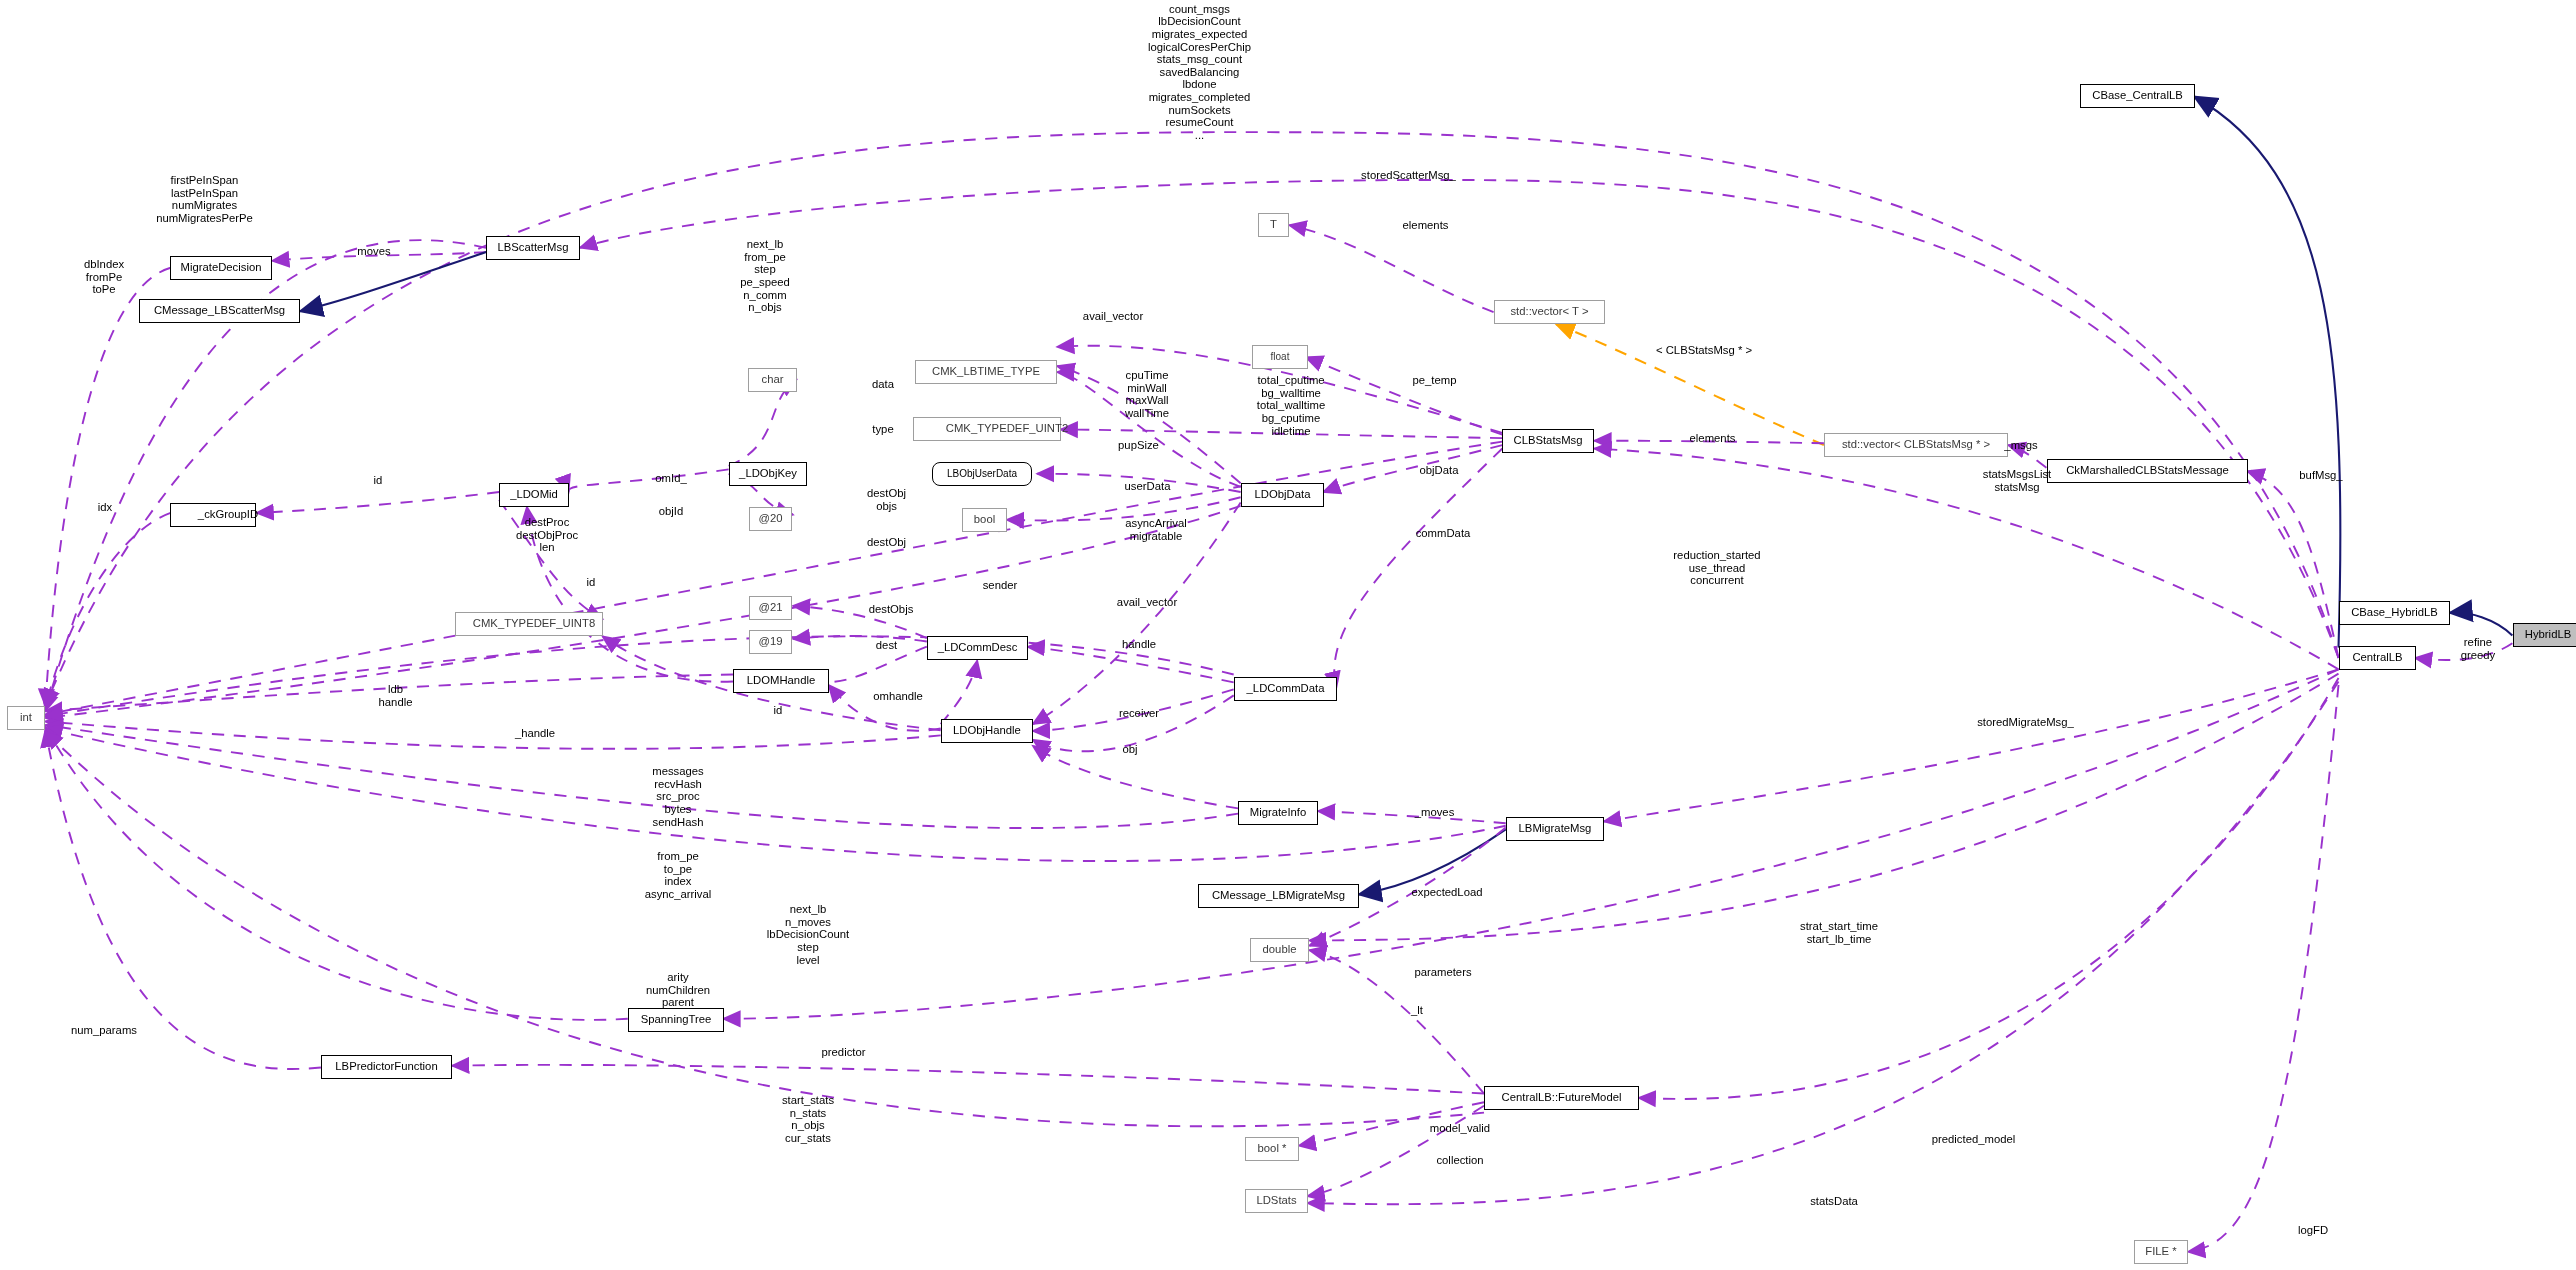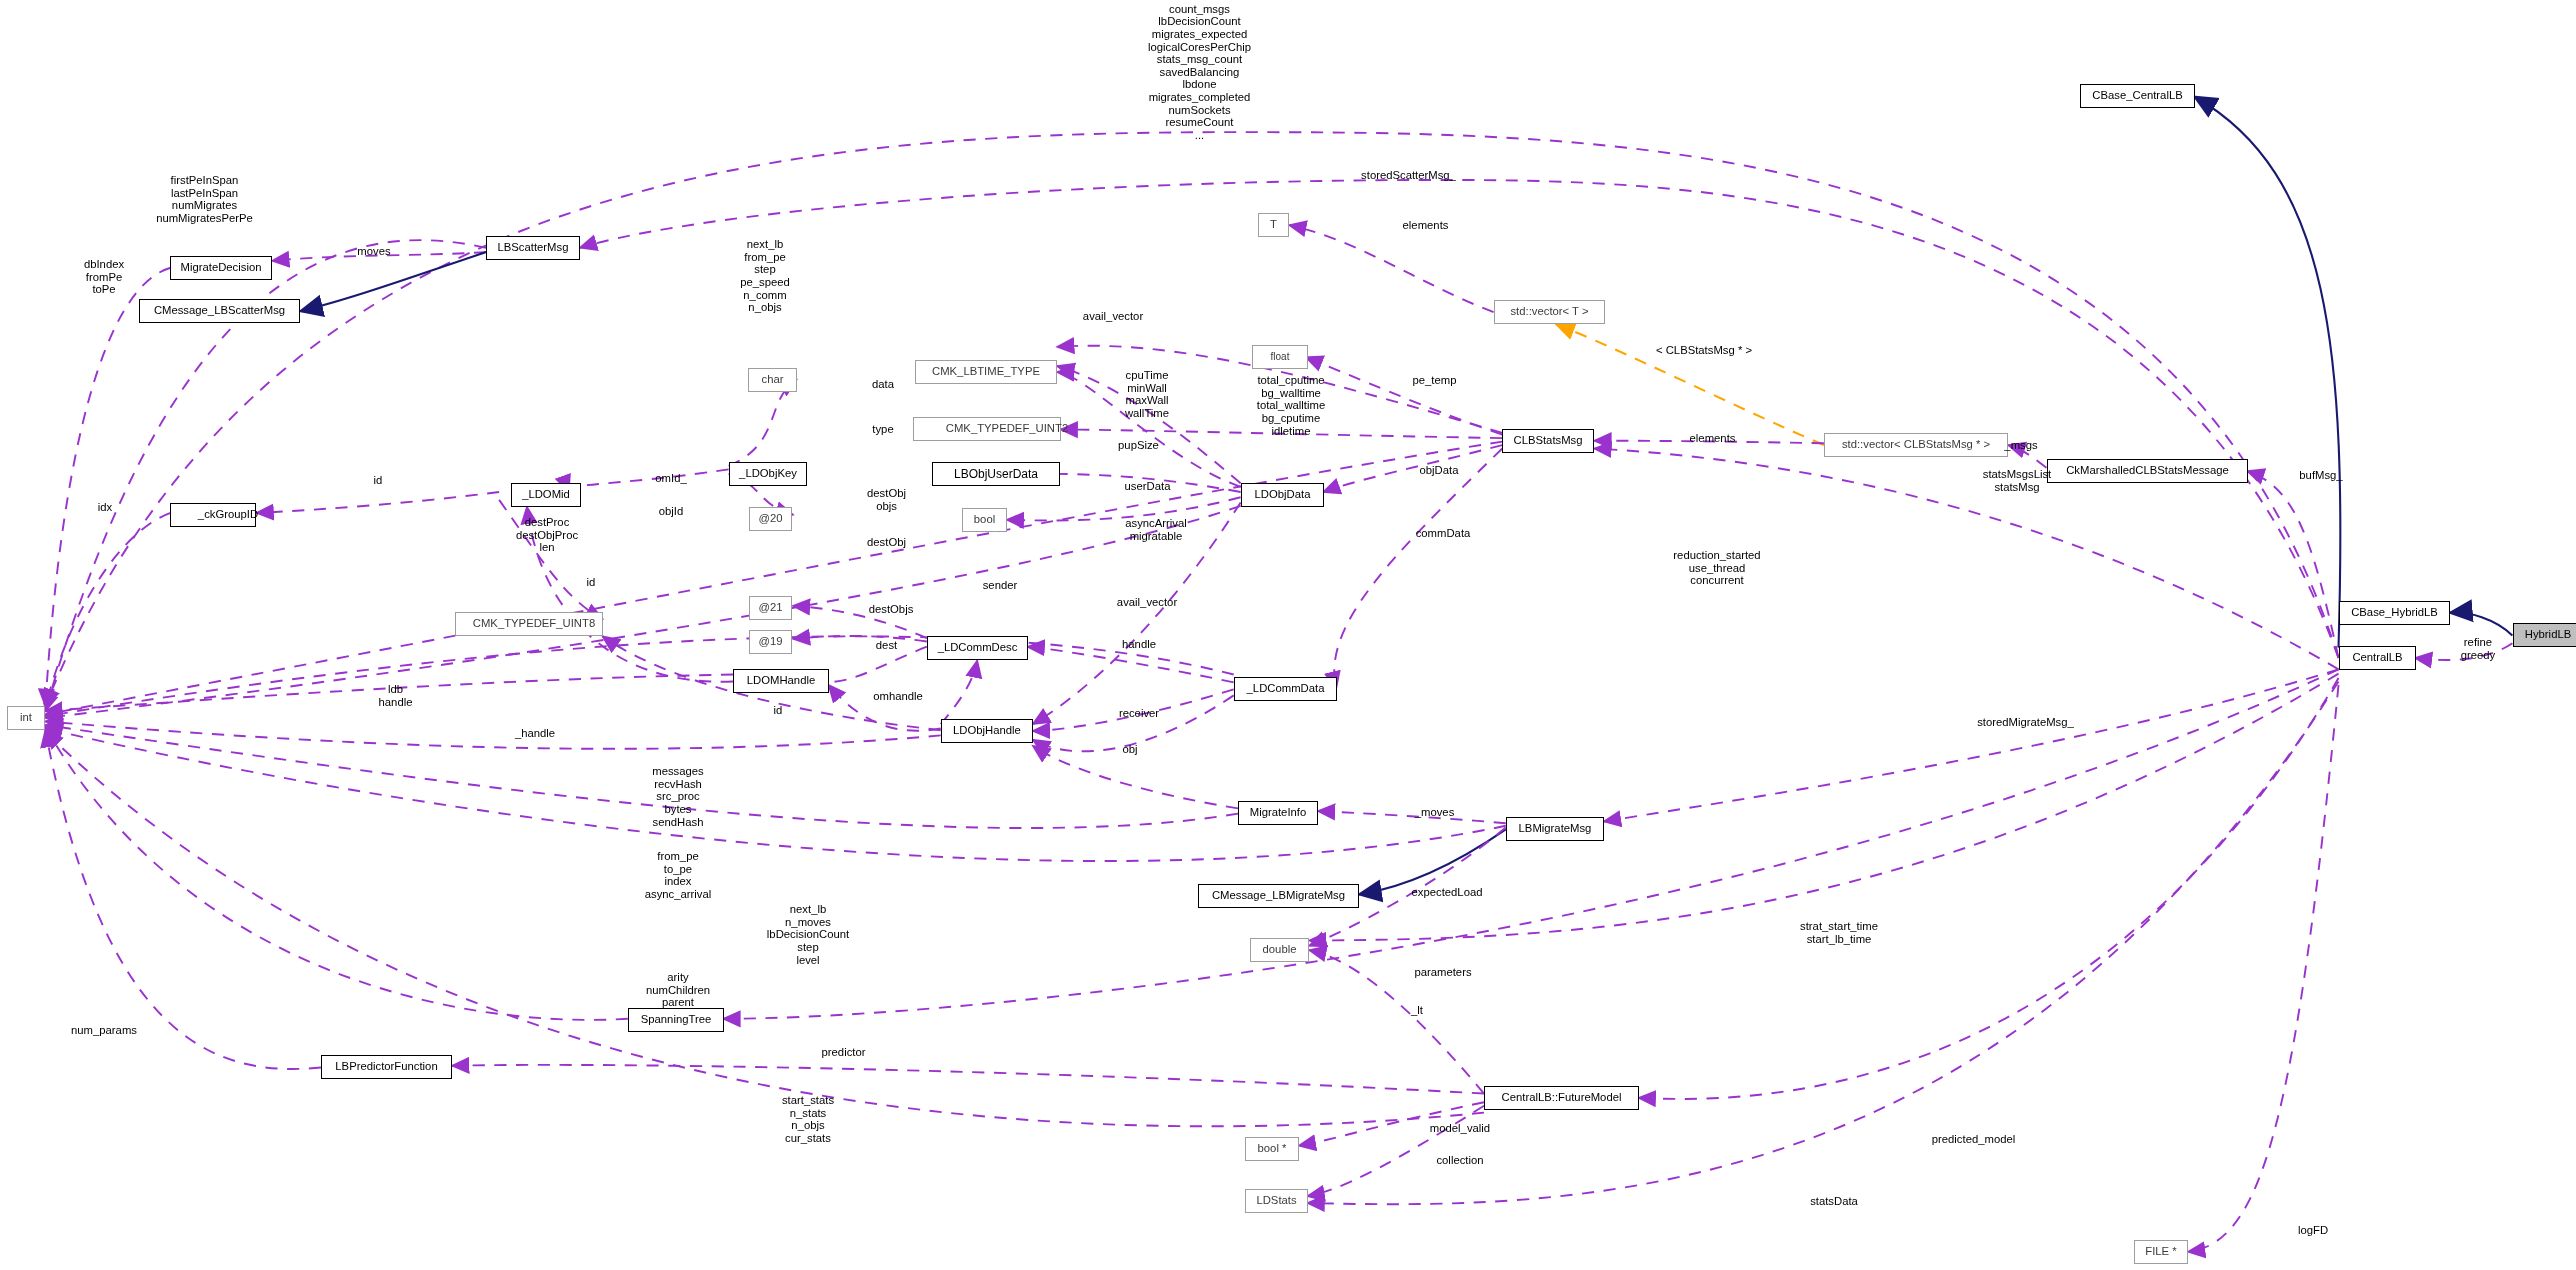--- a/index.html
+++ b/index.html
@@ -149,23 +149,23 @@
       <div class="node dim" style="left: 1258px; top: 213px; width: 31px; height: 24px; font-size: 11.3px;">T</div>
       <div class="node dim" style="left: 1494px; top: 300px; width: 111px; height: 24px; font-size: 11.3px;">std::vector&lt; T &gt;</div>
       <div class="node dim" style="left: 1252px; top: 345px; width: 56px; height: 24px; font-size: 10px;">float</div>
       <div class="node dim" style="left: 748px; top: 368px; width: 49px; height: 24px; font-size: 11.3px;">char</div>
       <div class="node dim" style="left: 915px; top: 360px; width: 142px; height: 24px; font-size: 11.3px;">CMK_LBTIME_TYPE</div>
       <div class="node dim" style="left: 913px; top: 417px; width: 148px; height: 24px; font-size: 11.3px; padding-left: 40px;">CMK_TYPEDEF_UINT2</div>
       <div class="node solid" style="left: 1502px; top: 429px; width: 92px; height: 24px; font-size: 11.3px;">CLBStatsMsg</div>
       <div class="node dim" style="left: 1824px; top: 433px; width: 184px; height: 24px; font-size: 11.3px;">std::vector&lt; CLBStatsMsg * &gt;</div>
       <div class="node solid" style="left: 2047px; top: 459px; width: 201px; height: 24px; font-size: 11.3px;">CkMarshalledCLBStatsMessage</div>
       <div class="node solid" style="left: 729px; top: 462px; width: 78px; height: 24px; font-size: 11.3px;">_LDObjKey</div>
-      <div class="node solid" style="left: 932px; top: 462px; width: 128px; height: 24px; font-size: 12px;">LBObjUserData</div>
+      <div class="node solid" style="left: 932px; top: 462px; width: 100px; height: 24px; font-size: 10px; border-radius: 8px;">LBObjUserData</div>
       <div class="node solid" style="left: 1241px; top: 483px; width: 83px; height: 24px; font-size: 11.3px;">LDObjData</div>
-      <div class="node solid" style="left: 499px; top: 483px; width: 70px; height: 24px; font-size: 11.3px; margin-left: 12px;">_LDOMid</div>
+      <div class="node solid" style="left: 499px; top: 483px; width: 70px; height: 24px; font-size: 11.3px;">_LDOMid</div>
       <div class="node solid" style="left: 170px; top: 503px; width: 86px; height: 24px; font-size: 11.3px; padding-left: 30px;">_ckGroupID</div>
       <div class="node dim" style="left: 749px; top: 507px; width: 43px; height: 24px; font-size: 11.3px;">@20</div>
       <div class="node dim" style="left: 962px; top: 508px; width: 45px; height: 24px; font-size: 11.3px;">bool</div>
       <div class="node solid" style="left: 2339px; top: 601px; width: 111px; height: 24px; font-size: 11.3px;">CBase_HybridLB</div>
       <div class="node target" style="left: 2513px; top: 623px; width: 70px; height: 24px; font-size: 11.3px;">HybridLB</div>
       <div class="node dim" style="left: 749px; top: 596px; width: 43px; height: 24px; font-size: 11.3px;">@21</div>
       <div class="node dim" style="left: 455px; top: 612px; width: 148px; height: 24px; font-size: 11.3px; padding-left: 10px;">CMK_TYPEDEF_UINT8</div>
       <div class="node dim" style="left: 749px; top: 630px; width: 43px; height: 24px; font-size: 11.3px;">@19</div>
       <div class="node solid" style="left: 927px; top: 636px; width: 101px; height: 24px; font-size: 11.3px;">_LDCommDesc</div>
       <div class="node solid" style="left: 2339px; top: 646px; width: 77px; height: 24px; font-size: 11.3px;">CentralLB</div>

